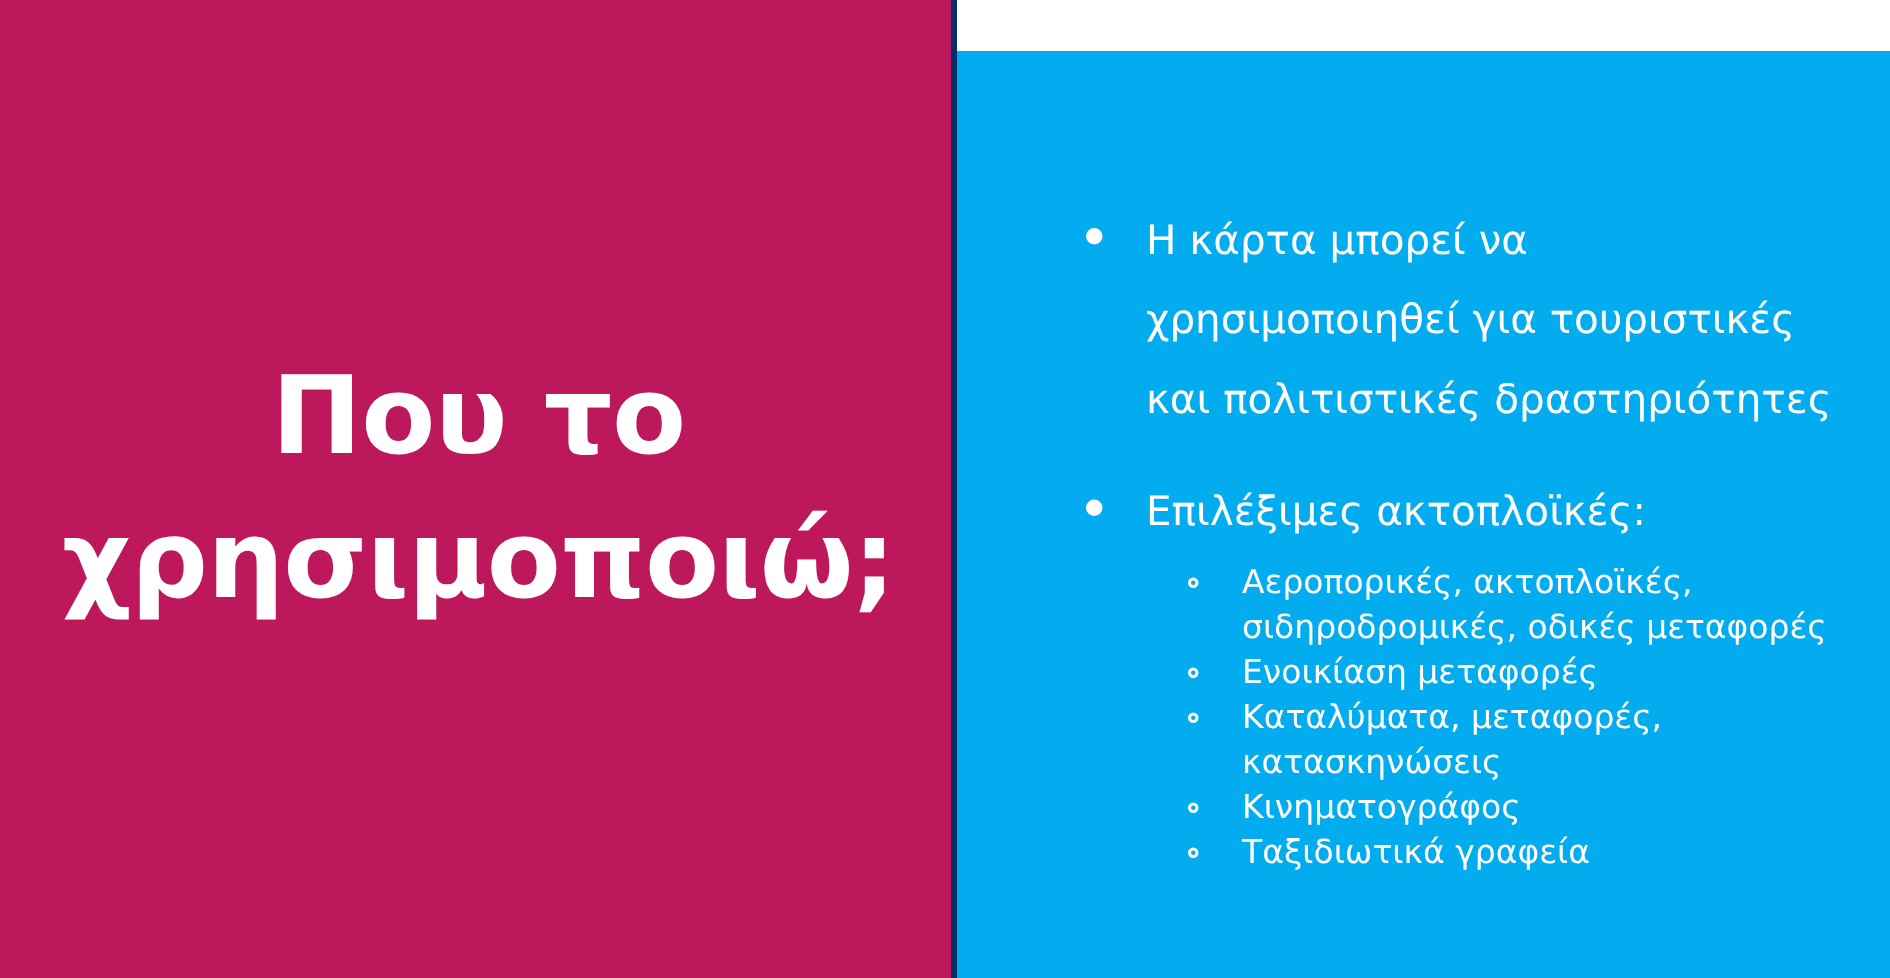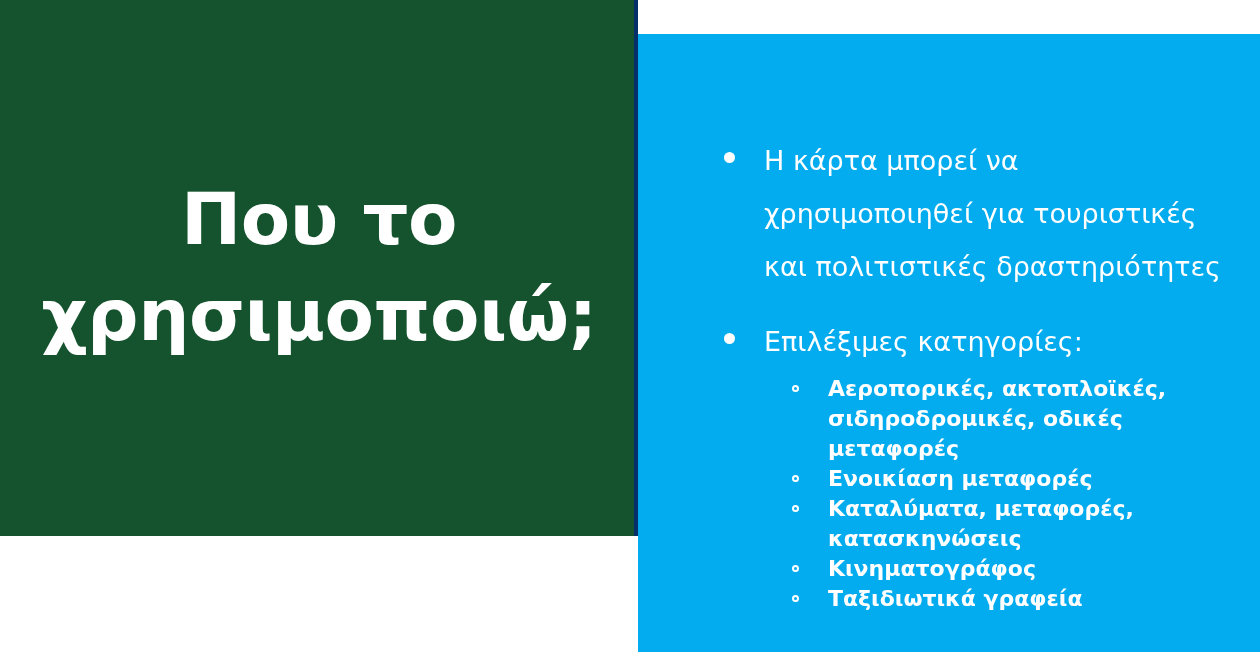--- a/index.html
+++ b/index.html
@@ -16,23 +16,23 @@
     overflow: hidden;
     display: flex;
     font-family: "DejaVu Sans", "Liberation Sans", sans-serif;
     -webkit-font-smoothing: antialiased;
   }
 
   
   .left-panel {
     position: relative;
     width: 638px;
-    height: 536px;
+    height: 652px;
     flex: 0 0 638px;
-    background: #14532d;
+    background: #be185d;
     display: flex;
     align-items: center;
     justify-content: center;
     box-sizing: border-box;
     padding: 0 22px;
   }
 
   .left-panel::after {
     content: "";
     position: absolute;
@@ -123,21 +123,21 @@
     border-radius: 50%;
     border: 2px solid #ffffff;
     box-sizing: border-box;
     background: transparent;
   }
 
   .sub-text {
     display: block;
     color: #ffffff;
     font-size: 22px;
-    font-weight: 700;
+    font-weight: 400;
     line-height: 30px;
   }
 </style>
 </head>
 <body>
 
 <div class="slide">
 
   <div class="left-panel">
     <h1 class="slide-title">Που το
@@ -147,21 +147,21 @@
   <div class="right-panel">
     <ul class="bullet-list">
 
       <li class="bullet-item">
         <span class="bullet-dot"></span>
         <span class="bullet-text">Η κάρτα μπορεί να χρησιμοποιηθεί για τουριστικές και πολιτιστικές δραστηριότητες</span>
       </li>
 
       <li class="bullet-item">
         <span class="bullet-dot"></span>
-        <span class="bullet-text">Επιλέξιμες κατηγορίες:</span>
+        <span class="bullet-text">Επιλέξιμες ακτοπλοϊκές:</span>
 
         <ul class="sub-list">
           <li class="sub-item">
             <span class="sub-ring"></span>
             <span class="sub-text">Αεροπορικές, ακτοπλοϊκές, σιδηροδρομικές, οδικές μεταφορές</span>
           </li>
           <li class="sub-item">
             <span class="sub-ring"></span>
             <span class="sub-text">Ενοικίαση μεταφορές</span>
           </li>

